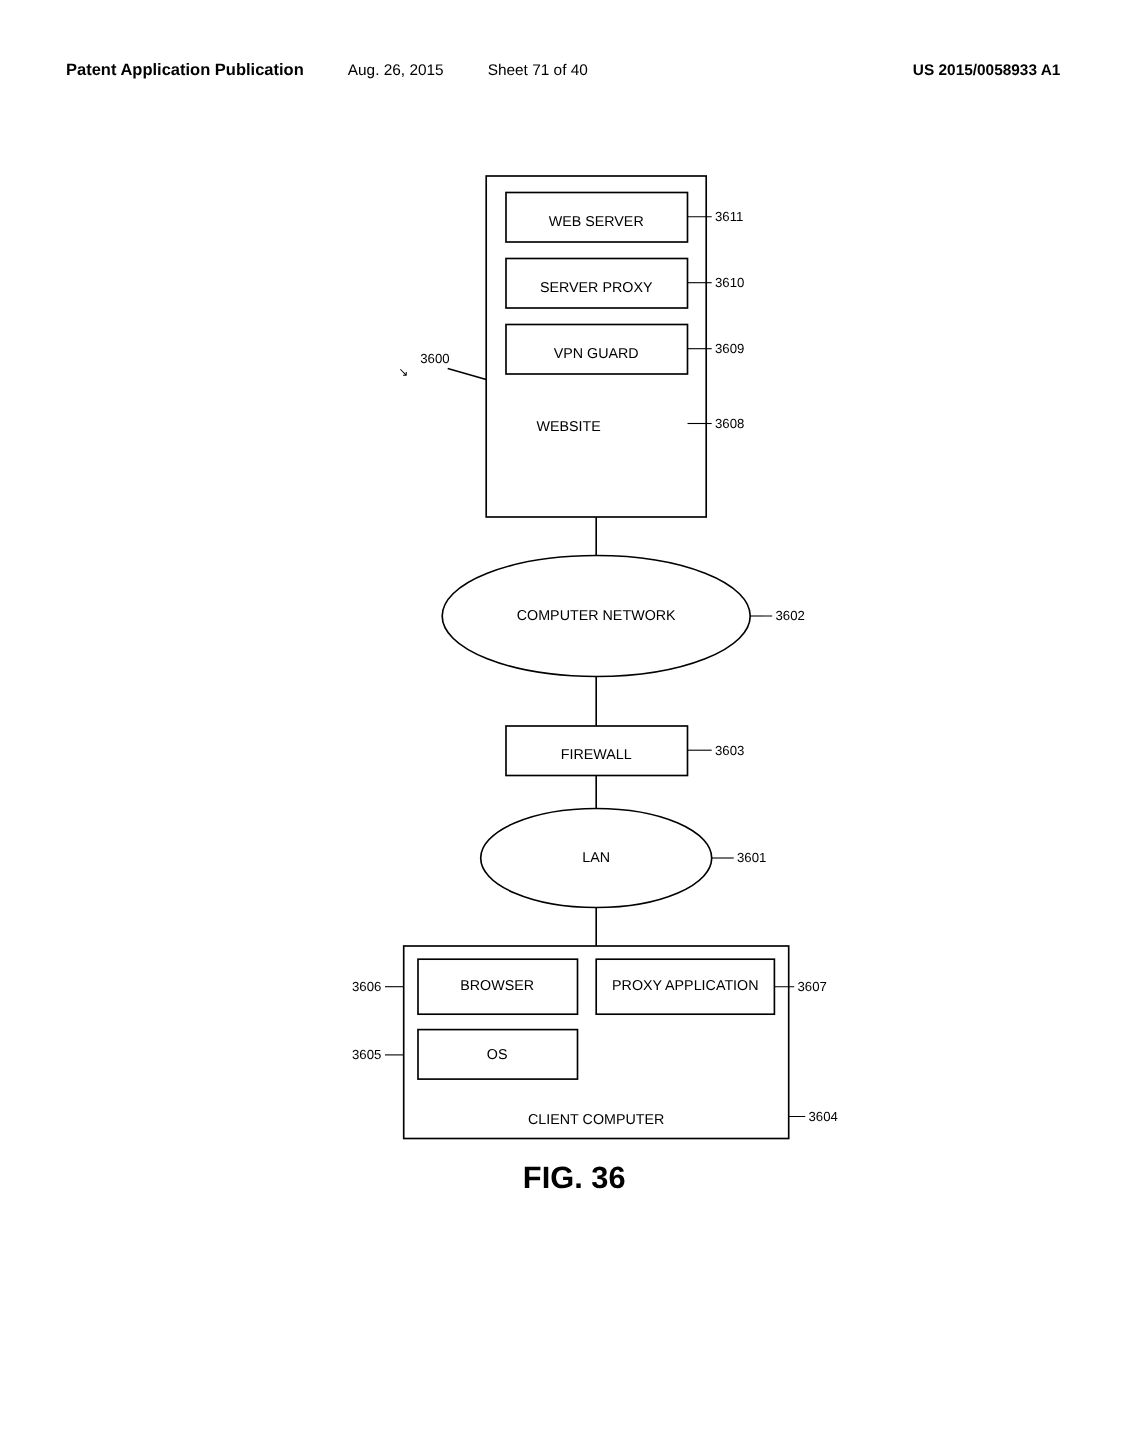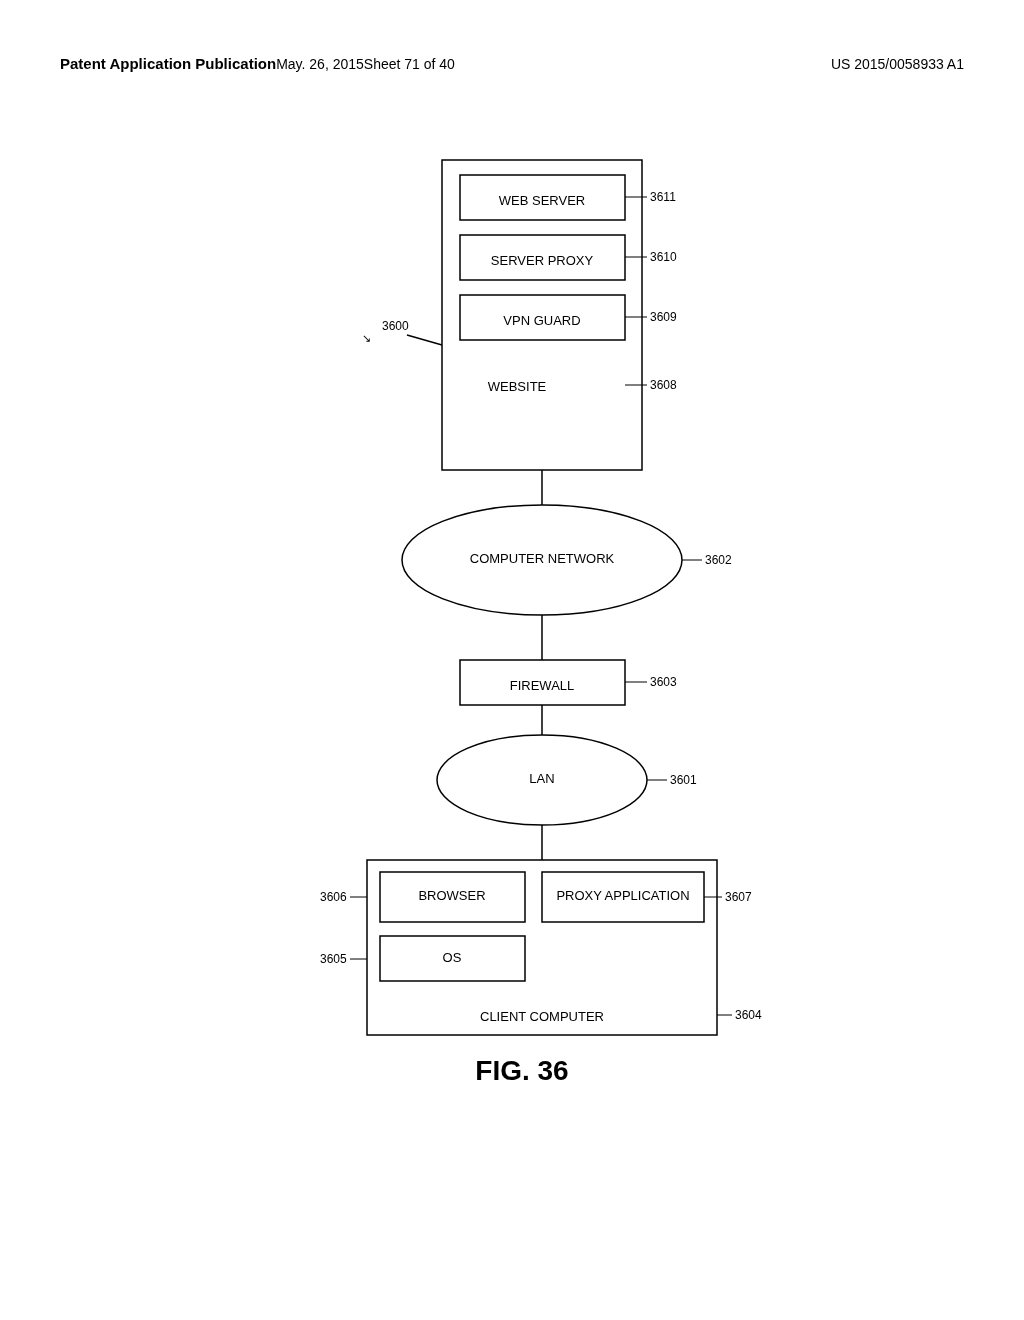--- a/index.html
+++ b/index.html
@@ -17,37 +17,38 @@
       background: #fff;
       position: relative;
     }
     .header {
       position: absolute;
       top: 55px;
       left: 60px;
       right: 60px;
       display: flex;
       align-items: baseline;
+      gap: 40px;
       font-size: 14px;
       color: #000;
     }
     .header-title {
       font-weight: bold;
       font-size: 15px;
     }
     .header-date {
       font-size: 14px;
     }
     .header-sheet {
       font-size: 14px;
     }
     .header-patent {
       margin-left: auto;
       font-size: 14px;
-      font-weight: normal;
+      font-weight: bold;
     }
 
     .diagram-area {
       position: absolute;
       top: 130px;
       left: 0;
       right: 0;
       bottom: 0;
       display: flex;
       flex-direction: column;
@@ -60,21 +61,21 @@
       height: 980px;
     }
   </style>
 </head>
 <body>
 
 <div class="page">
 
   <div class="header">
     <span class="header-title">Patent Application Publication</span>
-    <span class="header-date">May. 26, 2015</span>
+    <span class="header-date">Aug. 26, 2015</span>
     <span class="header-sheet">Sheet 71 of 40</span>
     <span class="header-patent">US 2015/0058933 A1</span>
   </div>
 
   <div class="diagram-area">
     <svg class="diagram-svg" viewBox="0 0 600 980" xmlns="http://www.w3.org/2000/svg">
       <style>
         text { font-family: Arial, sans-serif; font-size: 13px; fill: #000; }
         .box { fill: #fff; stroke: #000; stroke-width: 1.5; }
         .ref { font-size: 12px; fill: #000; }

